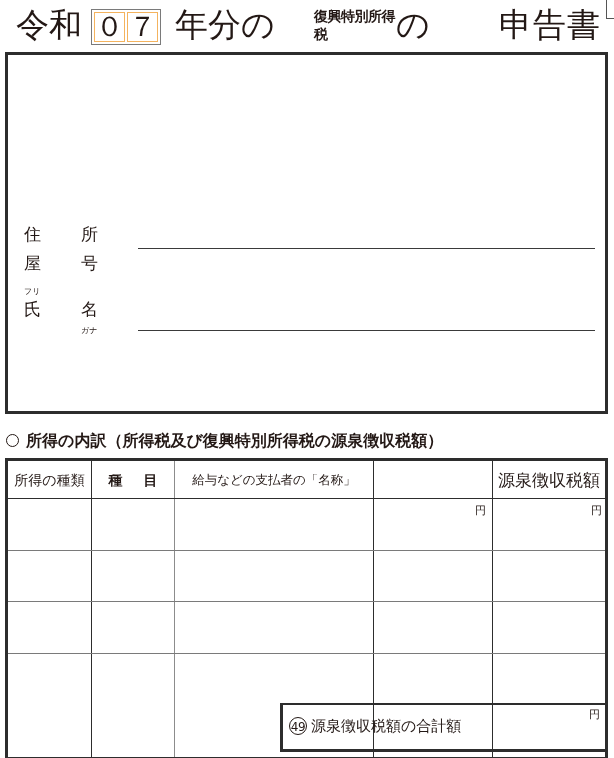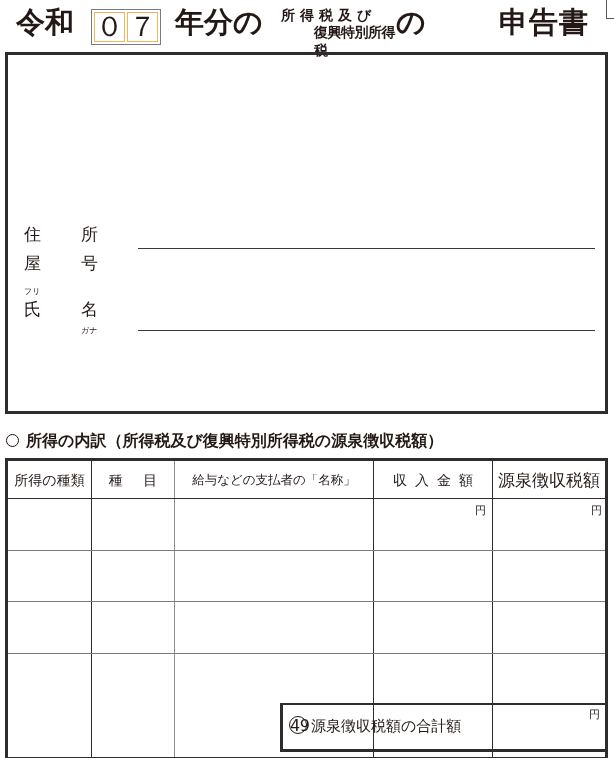--- a/index.html
+++ b/index.html
@@ -3,21 +3,21 @@
 <meta charset="utf-8">
 <style>
   html, body { margin: 0; padding: 0; background: #ffffff; }
   body {
     width: 614px; height: 758px; position: relative; overflow: hidden;
     font-family: "DejaVu Sans", "Liberation Sans", sans-serif; color: #231815;
   }
   .abs { position: absolute; }
 
   
-  .title-big { font-size: 29px; font-weight: bold; line-height: 1; letter-spacing: 0px; }
+  .title-big { font-size: 33px; font-weight: normal; line-height: 1; letter-spacing: 0px; }
   #t-reiwa { left: 16px; top: 8px; }
   #year-box {
     left: 91px; top: 9px; width: 70px; height: 36px;
     border: 1px solid #7a7a7a; box-sizing: border-box;
     display: flex; align-items: center; justify-content: center; gap: 2px;
   }
   .year-digit {
     width: 31px; height: 30px; box-sizing: border-box;
     border: 1px solid #f4b35e;
     font-size: 28px; line-height: 28px; text-align: center; font-weight: normal;
@@ -70,38 +70,37 @@
   .cell { position: absolute; }
 
   
   #total-box {
     left: 280px; top: 703px; width: 328px; height: 49px; box-sizing: border-box;
     border: 3px solid #2d2d2d; border-top-width: 2px;
   }
   #total-label { left: 6px; top: 11px; font-size: 15px; line-height: 20px; white-space: nowrap; }
   #total-label .num49 {
     display: inline-block; width: 18px; height: 18px; border: 1px solid #231815; border-radius: 50%;
-    font-size: 16px; line-height: 18px; text-align: center; box-sizing: border-box; margin-right: 4px;
+    font-size: 12px; line-height: 18px; text-align: center; box-sizing: border-box; margin-right: 4px;
     vertical-align: 0px; letter-spacing: -0.5px;
   }
 </style>
 </head>
 <body>
 
 <div id="t-reiwa" class="abs title-big">令和</div>
 
 <div id="year-box" class="abs">
   <div class="year-digit">０</div>
   <div class="year-digit">７</div>
 </div>
 
 <div id="t-nenbun" class="abs title-big">年分の</div>
 
 <div id="t-tax-stack" class="abs">
-  <div id="t-tax-top">所得税及び</div>
   <div id="t-tax-bot">復興特別所得税</div>
 </div>
 
 <div id="t-no" class="abs title-big">の</div>
 <div id="t-shinkoku" class="abs title-big">申告書</div>
 <div id="corner-mark" class="abs"></div>
 
 <div id="info-box" class="abs">
 
   <div class="abs label-ch" style="left:16px; top:171px;">住</div>
@@ -133,25 +132,24 @@
   <div class="vline light" style="left:166px;"></div>
   <div class="vline" style="left:365px;"></div>
   <div class="vline" style="left:484px;"></div>
 
   <div class="hline" style="top:37px;"></div>
   <div class="hline light" style="top:89px;"></div>
   <div class="hline light" style="top:140px;"></div>
   <div class="hline light" style="top:192px;"></div>
 
   <div class="th" style="left:0; width:83px;">所得の種類</div>
-  <div class="th spaced" style="left:84px; width:82px; padding-left:8px; box-sizing:border-box;">種 目</div>
+  <div class="th spaced" style="left:84px; width:82px; padding-left:8px; box-sizing:border-box;font-weight:bold;">種 目</div>
   <div class="th small" style="left:167px; width:198px; flex-direction:row;">
     <span>給与などの支払者の「名称」</span>
   </div>
-  <div class="th spaced" style="left:366px; width:118px; padding-left:8px; box-sizing:border-box;">収入金額</div>
   <div class="th wide" style="left:485px; width:112px;">源泉徴収税額</div>
 
   <div class="yen" style="left:467px; top:44px;">円</div>
   <div class="yen" style="left:583px; top:44px;">円</div>
 
   <div class="cell" style="left:0; top:38px; width:83px; height:51px;"></div>
   <div class="cell" style="left:84px; top:38px; width:82px; height:51px;"></div>
   <div class="cell" style="left:167px; top:38px; width:198px; height:51px;"></div>
   <div class="cell" style="left:366px; top:56px; width:118px; height:33px;"></div>
   <div class="cell" style="left:485px; top:56px; width:112px; height:33px;"></div>

